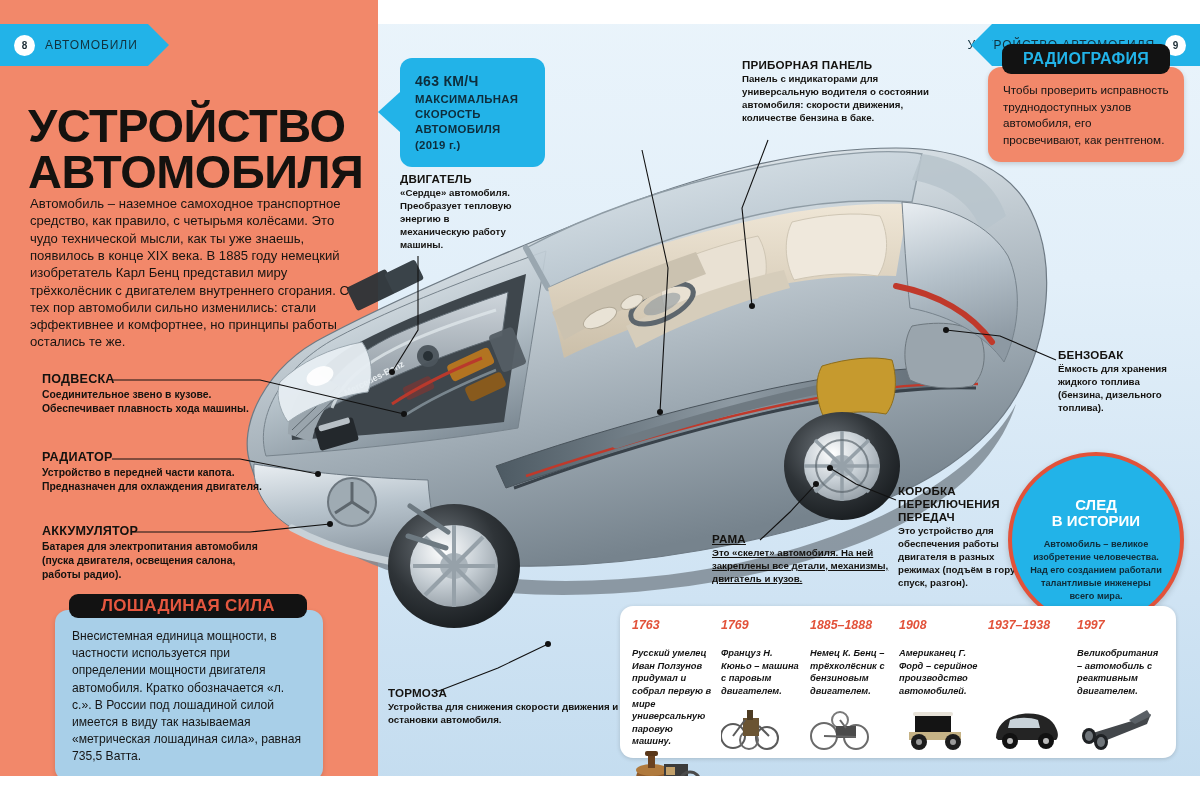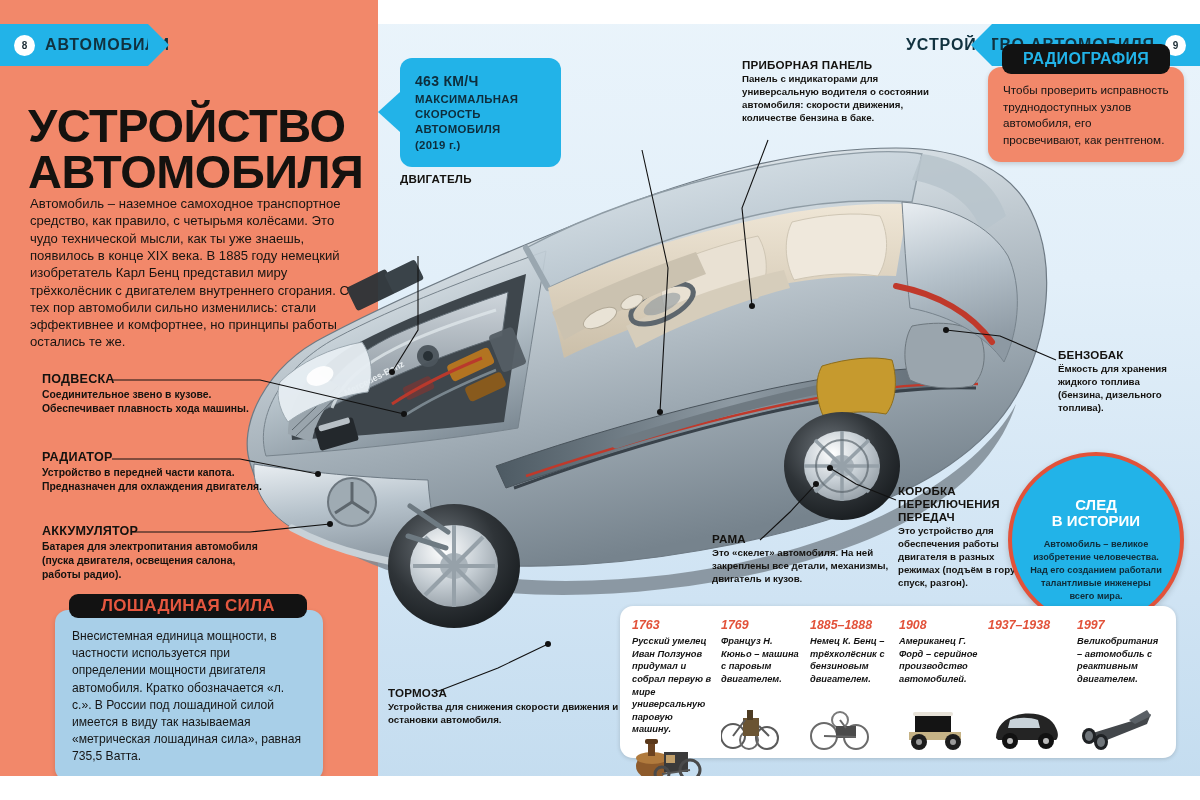--- a/index.html
+++ b/index.html
@@ -44,21 +44,21 @@
     content:"";position:absolute;left:-21px;top:0;width:0;height:0;
     border-top:21px solid transparent;border-bottom:21px solid transparent;
     border-right:21px solid #22b3e8;
   }
   .pagecircle{
     width:21px;height:21px;border-radius:50%;background:#ffffff;color:#1b2b33;
     font-size:10px;font-weight:bold;display:flex;align-items:center;justify-content:center;
     flex:0 0 auto;
   }
   .ribbon-title{
-    color:#11323f;font-size:16px;font-weight:bold;letter-spacing:.9px;
+    color:#11323f;font-size:12px;font-weight:normal;letter-spacing:.9px;
     margin-left:10px;white-space:nowrap;
   }
   .ribbon-right .ribbon-title{margin-left:0;margin-right:10px;}
 
   
   .headline{
     position:absolute;left:28px;top:72px;width:330px;
     font-size:47px;line-height:.96;font-weight:bold;color:#14120f;
     letter-spacing:-.5px;
   }
@@ -82,40 +82,40 @@
     position:relative;z-index:2;width:238px;margin-left:14px;
   }
   .hp-body{
     background:#a8cfe8;border-radius:13px;margin-top:-8px;padding:18px 17px 16px 17px;
     font-size:12.1px;line-height:1.42;color:#151515;box-shadow:0 2px 5px rgba(0,0,0,.14);
   }
 
   
   .speed-flag{
     position:absolute;left:400px;top:58px;width:130px;
-    background:#22b3e8;border-radius:12px;padding:14px 16px 14px 15px;
+    background:#22b3e8;border-radius:12px;padding:14px 0 14px 15px;
     color:#0e2d3c;font-weight:bold;font-size:11.4px;line-height:1.34;letter-spacing:.3px;
   }
   .speed-flag .big{font-size:14px;margin-bottom:1px;}
   .speed-flag::before{
     content:"";position:absolute;left:-22px;top:34px;width:0;height:0;
     border-top:20px solid transparent;border-bottom:20px solid transparent;
     border-right:22px solid #22b3e8;
   }
 
   
   .dcall{position:absolute;color:#14120f;}
   .dcall .ttl{font-size:11.6px;font-weight:bold;letter-spacing:.2px;margin-bottom:2px;line-height:1.12;}
   .dcall .txt{font-size:9.7px;line-height:1.33;font-weight:bold;}
   #call-engine{left:400px;top:172px;width:120px;}
   #call-wheel{left:618px;top:58px;width:112px;}
   #call-dash{left:742px;top:58px;width:210px;}
   #call-tank{left:1058px;top:348px;width:120px;}
   #call-gearbox{left:898px;top:484px;width:120px;}
-  #call-frame{left:712px;top:532px;width:210px;}
+  #call-frame{left:712px;top:532px;width:210px;text-decoration:underline;}
   #call-brakes{left:388px;top:686px;width:250px;}
 
   
   .radio-wrap{position:absolute;right:16px;top:44px;width:196px;}
   .radio-head{
     background:#121212;border-radius:9px;height:30px;display:flex;align-items:center;
     justify-content:center;color:#22b3e8;font-size:16px;font-weight:bold;letter-spacing:.3px;
     position:relative;z-index:2;width:168px;margin-left:14px;
   }
   .radio-body{
@@ -134,21 +134,21 @@
   .hist-circle .b{color:#102b38;font-size:9.2px;font-weight:bold;line-height:1.42;margin-top:8px;padding:0 18px;}
 
   
   .timeline{
     position:absolute;left:620px;top:606px;width:556px;height:152px;
     background:#ffffff;border-radius:13px;box-shadow:0 1px 4px rgba(0,0,0,.16);
     display:flex;padding:12px 10px 6px 12px;box-sizing:border-box;
   }
   .tl-item{flex:1;padding-right:7px;position:relative;display:flex;flex-direction:column;font-style:italic;}
   .tl-year{color:#e2523a;font-size:12.4px;font-weight:bold;margin-bottom:3px;}
-  .tl-txt{color:#141414;font-size:9.3px;line-height:1.36;font-weight:bold;}
+  .tl-txt{color:#141414;font-size:9.3px;line-height:1.36;font-weight:bold;margin-top:12px;}
   .tl-pic{margin-top:auto;height:48px;display:flex;align-items:flex-end;}
 
   
   .tl-pic svg{display:block;}
 
   
   .car-stage{position:absolute;left:196px;top:36px;width:900px;height:700px;}
   .leader{stroke:#111;stroke-width:1.1;fill:none;}
   .leaderdot{fill:#111;}
 </style>
@@ -413,20 +413,21 @@
   <div class="speed-flag">
     <div class="big">463 КМ/Ч</div>
     <div>МАКСИМАЛЬНАЯ</div>
     <div>СКОРОСТЬ</div>
     <div>АВТОМОБИЛЯ</div>
     <div>(2019 г.)</div>
   </div>
 
   <div class="dcall" id="call-engine">
     <div class="ttl">ДВИГАТЕЛЬ</div>
+    <div class="txt">«Сердце» автомобиля. Преобразует тепловую энергию в механическую работу машины.</div>
   </div>
   <div class="dcall" id="call-dash">
     <div class="ttl">ПРИБОРНАЯ ПАНЕЛЬ</div>
     <div class="txt">Панель с индикаторами для универсальную водителя о состоянии автомобиля: скорости движения, количестве бензина в баке.</div>
   </div>
   <div class="dcall" id="call-tank">
     <div class="ttl">БЕНЗОБАК</div>
     <div class="txt">Ёмкость для хранения жидкого топлива (бензина, дизельного топлива).</div>
   </div>
   <div class="dcall" id="call-gearbox">

